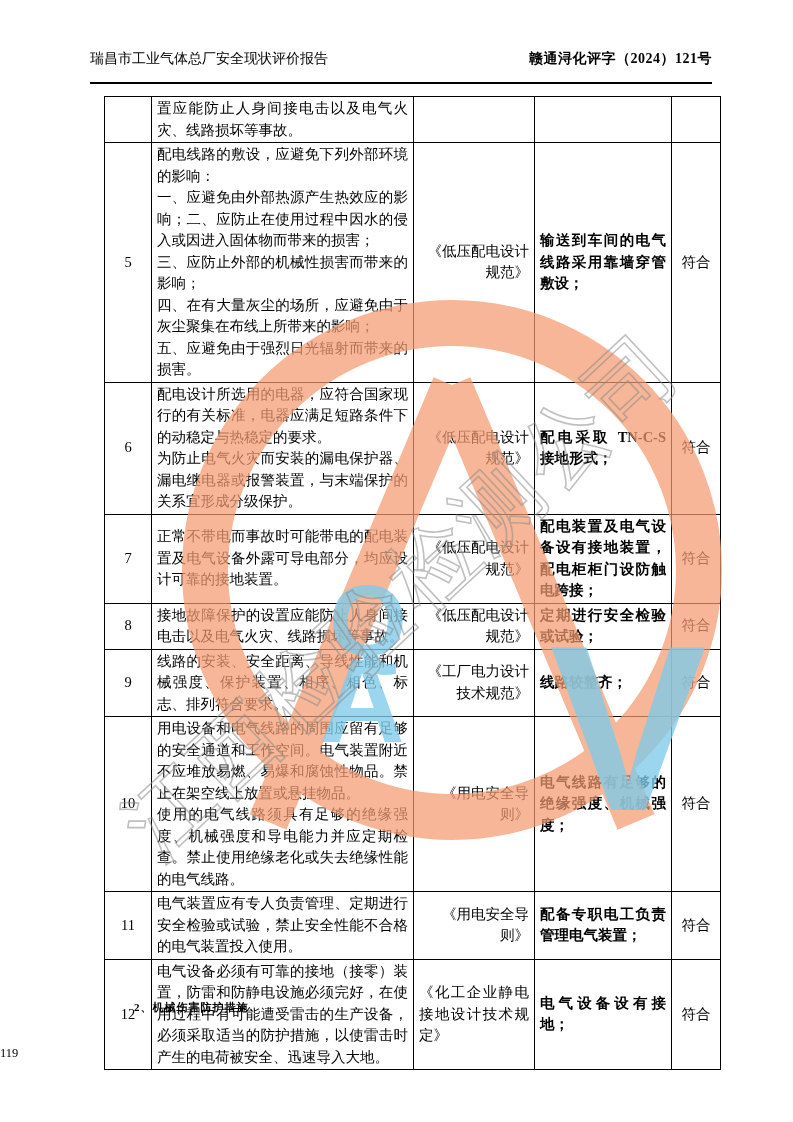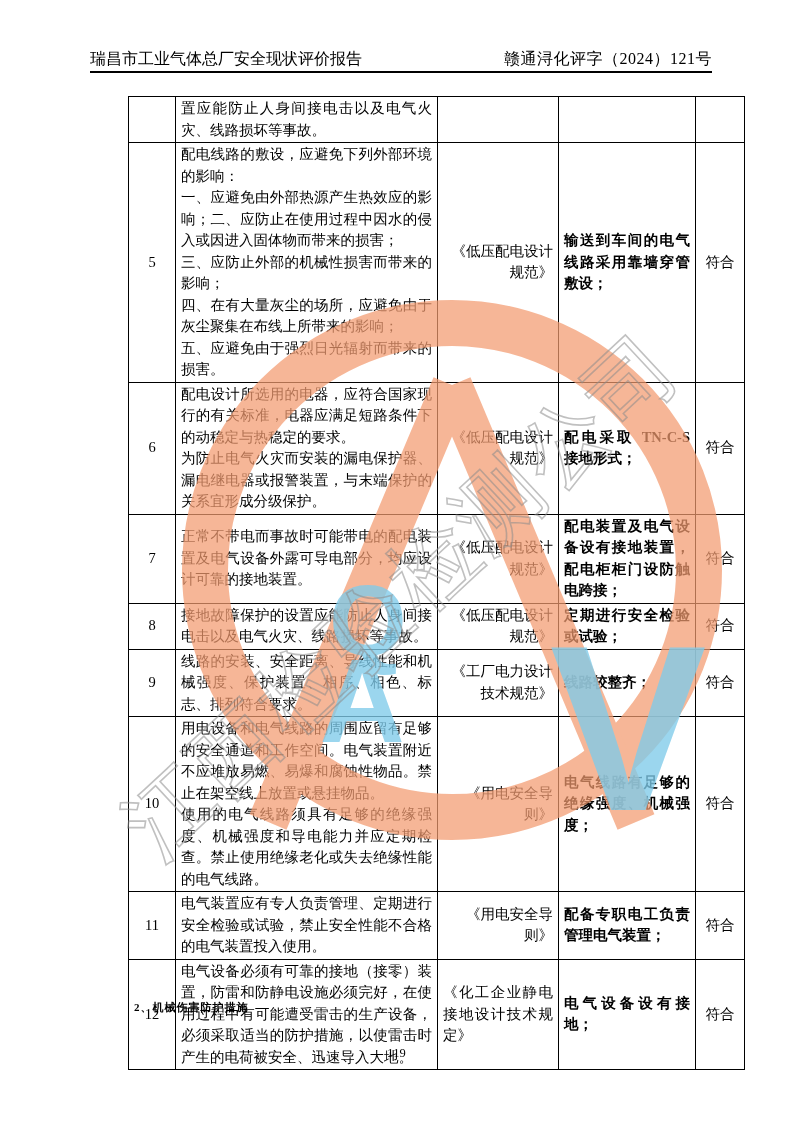--- a/index.html
+++ b/index.html
@@ -3,47 +3,47 @@
 <meta charset="utf-8">
 <style>
   html,body{margin:0;padding:0;}
   body{
     width:793px;height:1122px;position:relative;background:#ffffff;overflow:hidden;
     font-family:"Liberation Serif","DejaVu Serif",serif;color:#000;
   }
   .page-header{
     position:absolute;left:90px;top:50px;width:622px;
     display:flex;justify-content:space-between;align-items:flex-end;
-    border-bottom:2px solid #000;padding-bottom:3px;
-    font-size:16px;line-height:18px;
+    border-bottom:2px solid #000;padding-bottom:14px;
+    font-size:14px;line-height:18px;
   }
-  .page-header .doc-number{font-weight:normal;letter-spacing:.5px;}
+  .page-header .doc-number{font-weight:bold;letter-spacing:.5px;}
   table.compliance{
     position:absolute;left:104px;top:96px;width:616px;
-    border-collapse:collapse;table-layout:fixed;margin-left:24px;
+    border-collapse:collapse;table-layout:fixed;
   }
   table.compliance td{
     border:1.5px solid #000;
     font-size:14.5px;line-height:21.5px;
     padding:1px 5px;vertical-align:middle;
     overflow:hidden;
   }
   td.col-no{text-align:center;padding:1px 2px;}
   td.col-content{text-align:justify;white-space:pre-line;}
   td.col-standard{text-align:right;white-space:pre-line;}
   td.col-actual{text-align:justify;font-weight:bold;}
   td.col-result{text-align:center;padding:1px 2px;}
   tbody tr:last-child td.col-standard{text-align:justify;}
   .section-heading{
     position:absolute;left:134px;top:1000px;
     font-size:11px;font-weight:bold;letter-spacing:1px;
   }
   .page-number{
     position:absolute;left:0;top:1046px;width:100%;
-    text-align:center;font-size:12.5px;
+    font-size:12.5px;
   }
   .watermark{
     position:absolute;left:0;top:0;width:793px;height:1122px;
     z-index:5;pointer-events:none;
   }
   .wm-letter{font-family:"Liberation Sans","DejaVu Sans",sans-serif;font-weight:bold;}
 </style>
 </head>
 <body>
 

